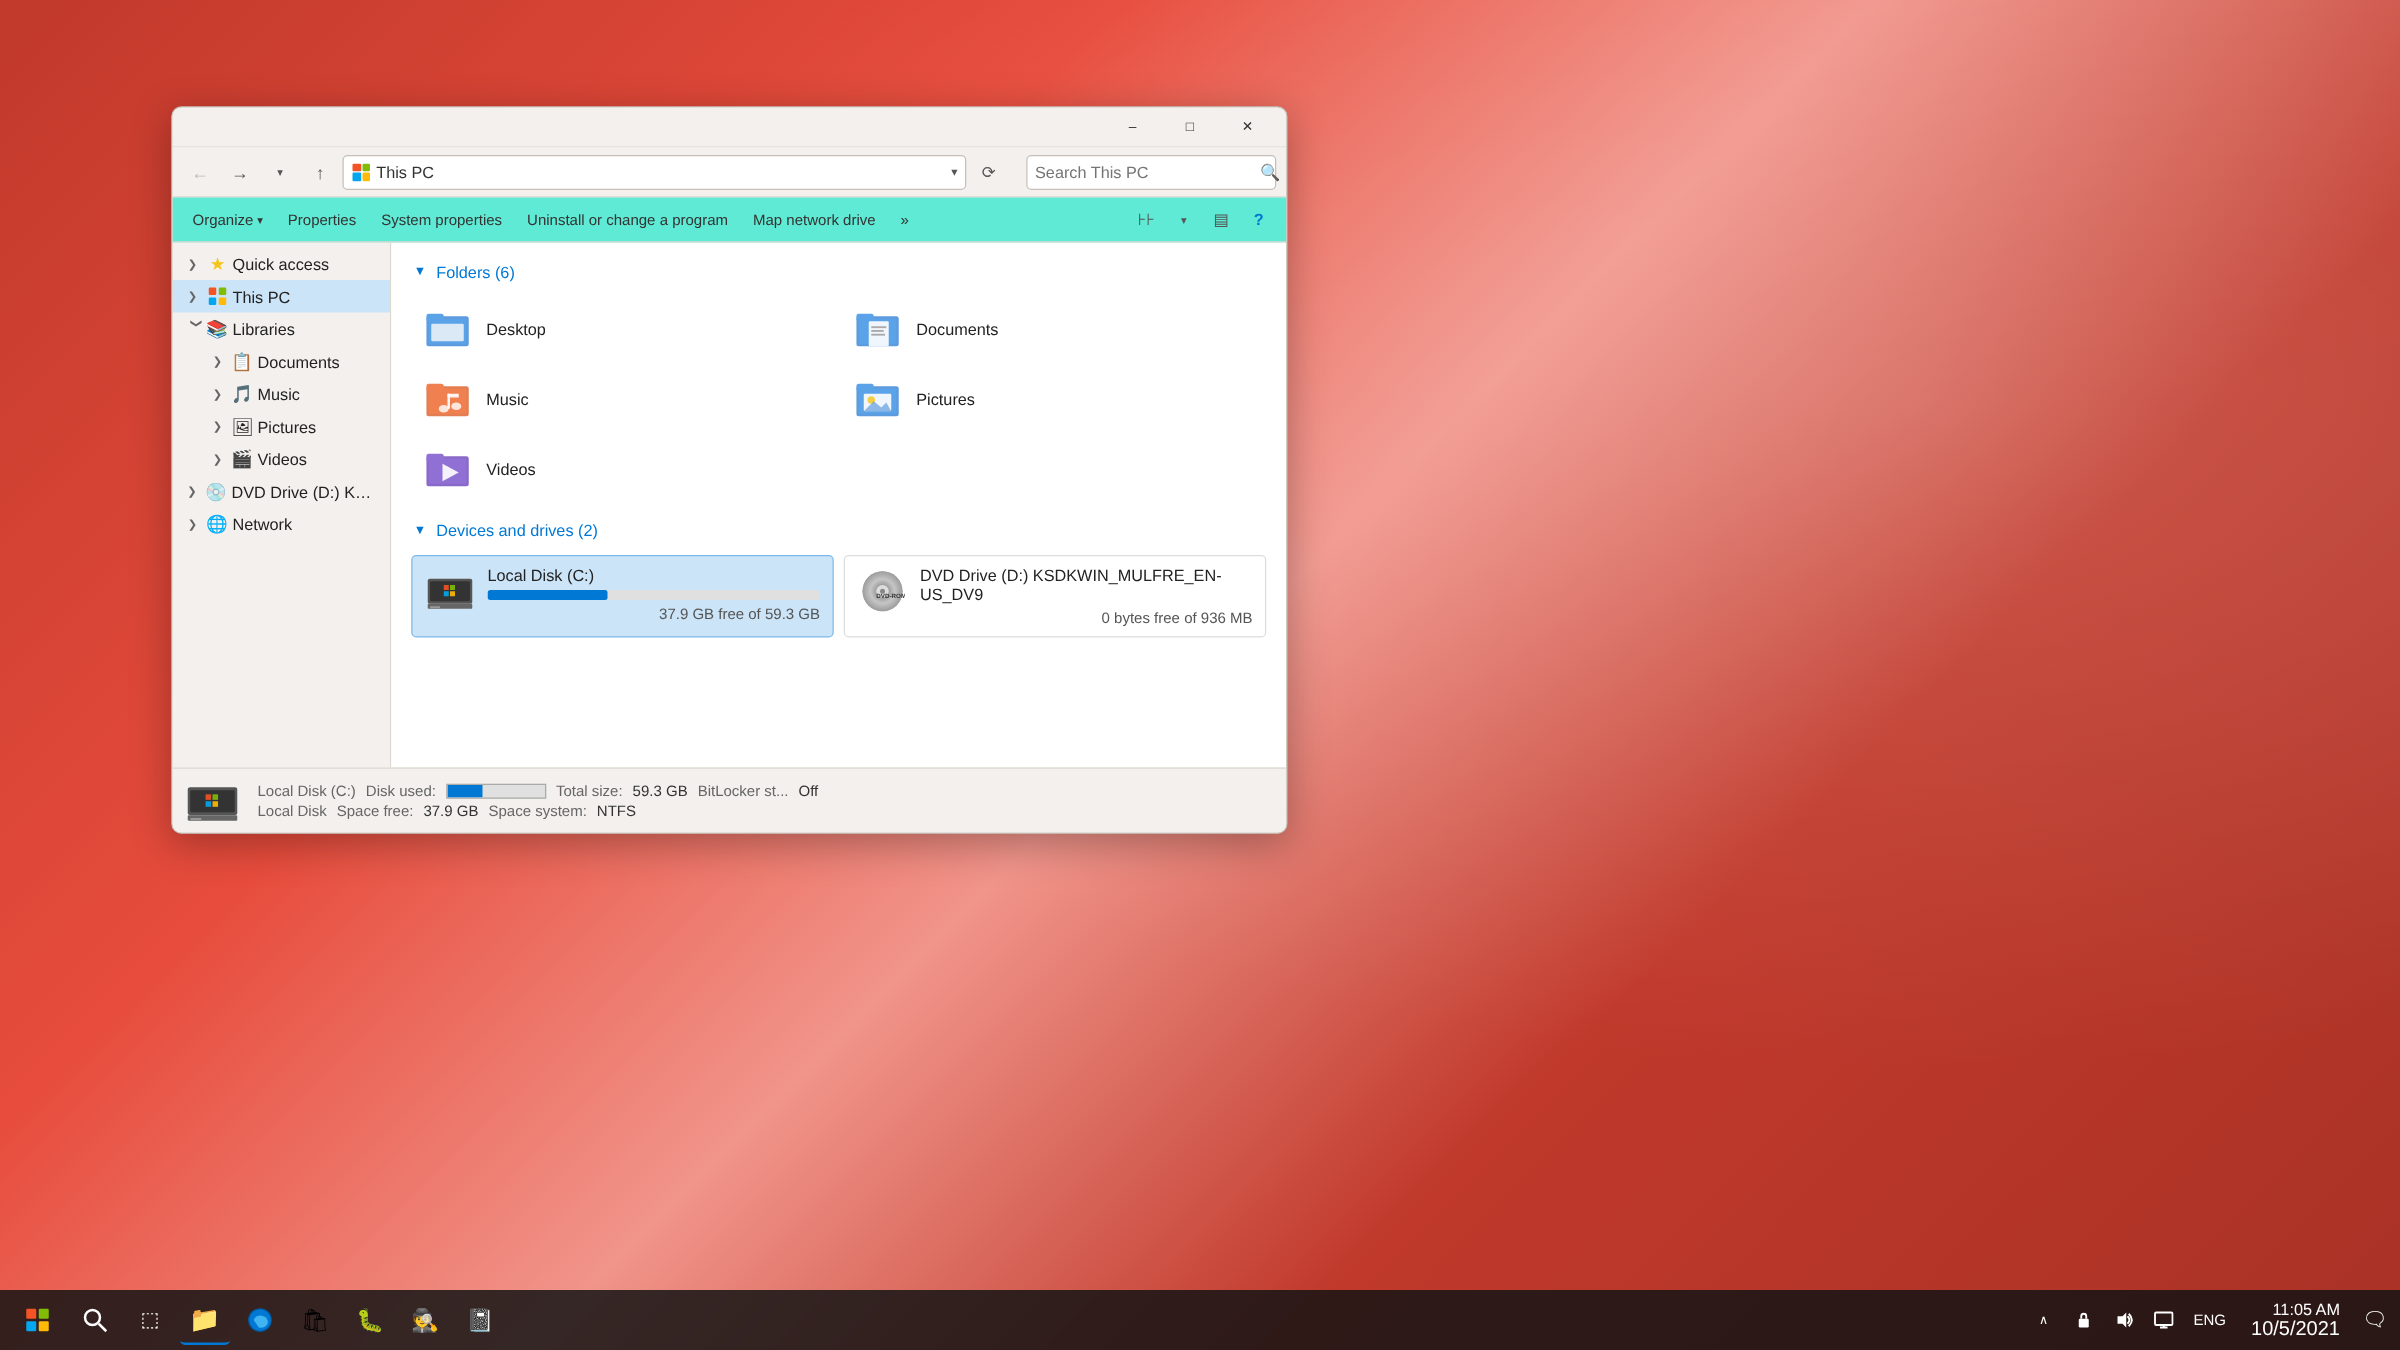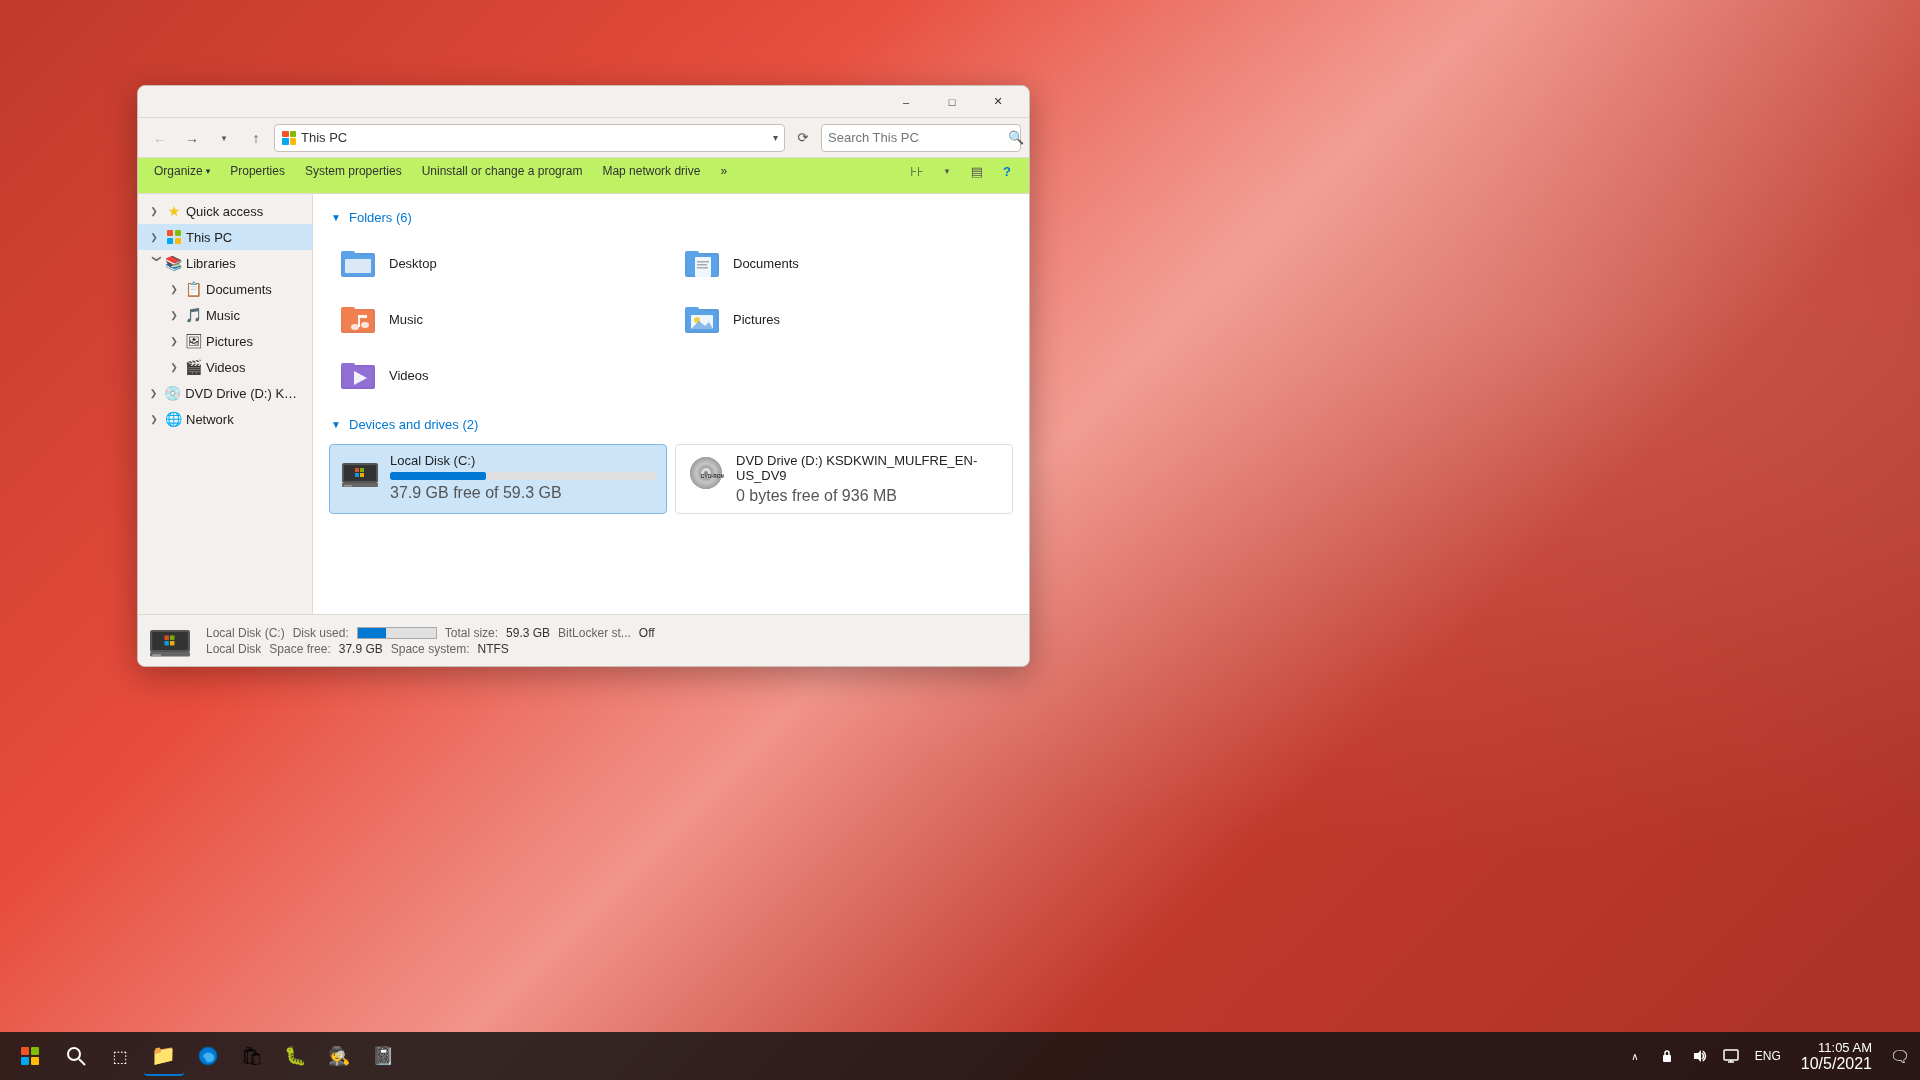--- a/index.html
+++ b/index.html
@@ -149,42 +149,43 @@
     .search-bar {
       width: 200px;
       height: 28px;
       border: 1px solid #c8c0b8;
       border-radius: 4px;
       background: white;
       display: flex;
       align-items: center;
       padding: 0 6px;
       gap: 4px;
+      margin-left: 12px;
     }
 
     .search-input {
       flex: 1;
       border: none;
       outline: none;
       font-size: 13px;
       color: #666;
       background: transparent;
     }
 
     .search-icon-btn {
       color: #555;
       cursor: pointer;
     }
 
     
     .command-bar {
       display: flex;
-      align-items: flex-start;
+      align-items: center;
       height: 36px;
-      background: #bef264;
+      background: #5eead4;
       padding: 0 8px;
       gap: 4px;
       border-bottom: 1px solid #ddd8d0;
     }
 
     .cmd-btn {
       height: 26px;
       border: none;
       background: transparent;
       cursor: pointer;
@@ -386,22 +387,23 @@
       overflow: hidden;
     }
 
     .drive-bar-fill {
       height: 100%;
       background: #0078d4;
       border-radius: 2px;
     }
 
     .drive-space {
-      font-size: 16px;
+      font-size: 12px;
       color: #555;
+      text-align: right;
     }
 
     
     .status-bar {
       height: 52px;
       background: #f3f0ed;
       border-top: 1px solid #ddd8d0;
       display: flex;
       align-items: center;
       padding: 0 12px;

